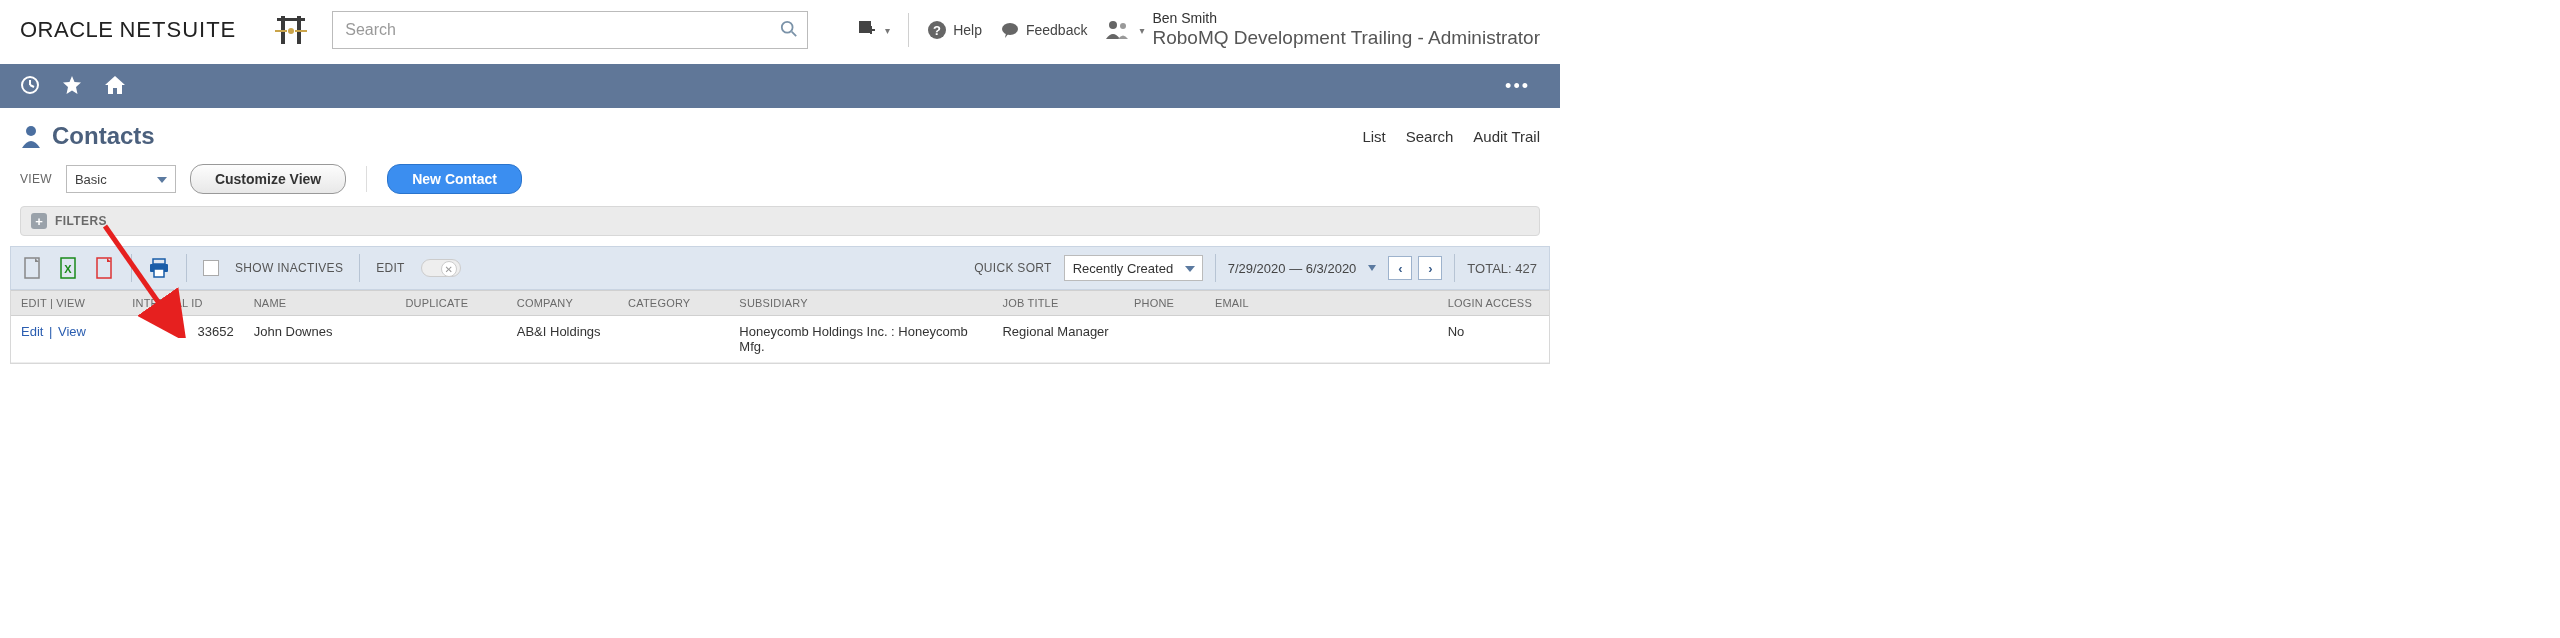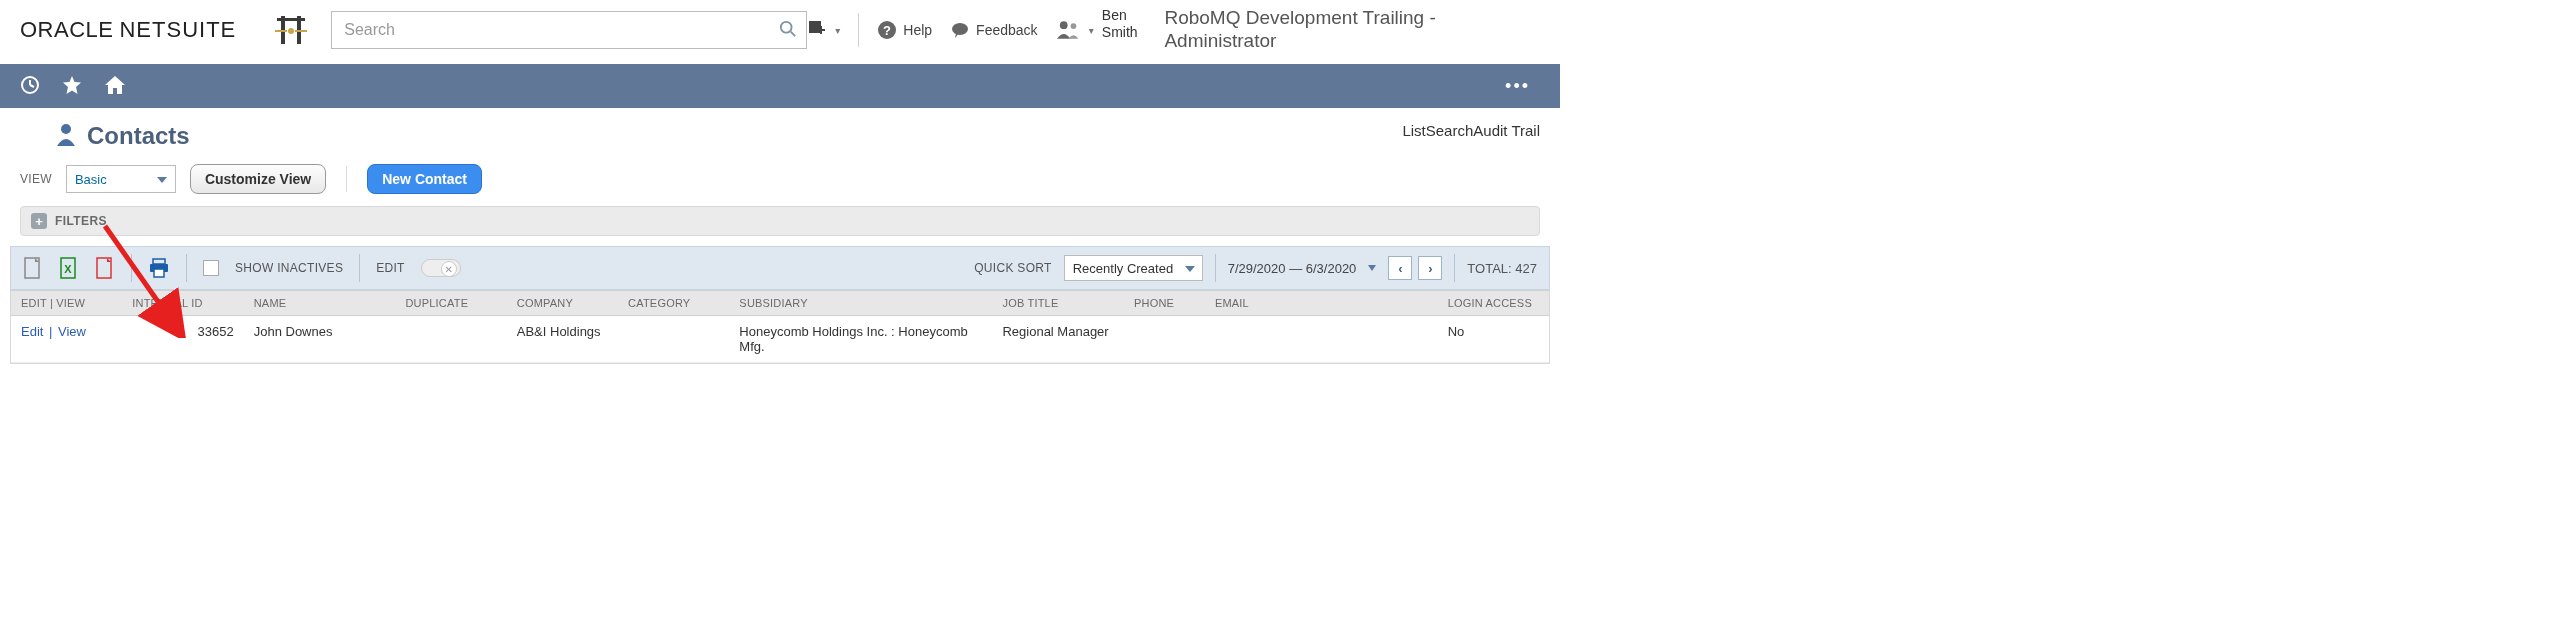--- a/index.html
+++ b/index.html
@@ -12,45 +12,45 @@
   .company-icon { width: 50px; height: 36px; display: flex; align-items: center; justify-content: center; margin-right: 16px; }
   .search-wrap { position: relative; }
   .search-input { width: 476px; height: 38px; border: 1px solid #bbb; padding: 0 40px 0 12px; font-size: 16px; color: #888; }
   .search-input::placeholder { color: #999; }
   .search-icon-right { position: absolute; right: 10px; top: 9px; color: #7a92a8; }
   .topbar-right { margin-left: auto; display: flex; align-items: center; gap: 18px; }
   .vdiv { width: 1px; height: 34px; background: #d0d0d0; }
   .top-icon { color: #555; display: flex; align-items: center; gap: 6px; cursor: pointer; font-size: 14px; }
   .top-icon .lbl { color: #444; }
   .user-block { display: flex; align-items: center; gap: 8px; }
-  .user-text { display: flex; flex-direction: row; line-height: 1.2; }
+  .user-text { display: flex; flex-direction: column; line-height: 1.2; }
   .user-name { font-size: 14px; color: #333; }
   .user-role { font-size: 19px; color: #555; }
 
   
   .navbar { background: #607798; height: 44px; display: flex; align-items: center; padding: 0 20px; color: #fff; }
   .nav-icons { display: flex; gap: 22px; margin-right: 28px; }
   .nav-icons .ic { color: #fff; cursor: pointer; }
   .nav-items { display: flex; align-items: stretch; height: 44px; }
   .nav-item { padding: 0 16px; display: flex; align-items: center; font-size: 15px; font-weight: 700; color: #fff; cursor: pointer; }
   .nav-item.active { background: #2b3b58; }
   .nav-more { margin-left: auto; color: #fff; cursor: pointer; font-size: 18px; letter-spacing: 2px; padding: 0 10px; }
 
   
-  .page-head { display: flex; padding: 14px 20px 10px 20px; margin-left: 35px; }
+  .page-head { display: flex; align-items: center; padding: 14px 20px 10px 20px; }
   .page-title { font-size: 24px; font-weight: 700; color: #4b607d; margin-left: 10px; }
-  .page-head-right { margin-left: auto; display: flex; font-size: 15px; color: #333; }
+  .page-head-right { margin-left: auto; display: flex; gap: 20px; font-size: 15px; color: #333; }
   .page-head-right span { cursor: pointer; }
 
   
   .viewrow { display: flex; align-items: center; padding: 4px 20px 12px 20px; gap: 14px; }
   .view-label { font-size: 12px; color: #666; letter-spacing: 0.3px; }
-  .view-select { width: 110px; height: 28px; border: 1px solid #bbb; background: #fff; padding: 0 24px 0 8px; font-size: 13px; color: #0369a1; position: relative; display: inline-flex; align-items: center; }
+  .view-select { width: 110px; height: 28px; border: 1px solid #bbb; background: #fff; padding: 0 24px 0 8px; font-size: 13px; color: #404040; position: relative; display: inline-flex; align-items: center; }
   .view-select::after { content: ""; position: absolute; right: 8px; top: 11px; border-left: 5px solid transparent; border-right: 5px solid transparent; border-top: 6px solid #5b7aa0; }
-  .btn { height: 30px; padding: 0 14px; border: 1px solid #999; background: linear-gradient(#fdfdfd,#e8e8e8); font-size: 14px; font-weight: 700; color: #333; cursor: pointer; border-radius: 8px; }
+  .btn { height: 30px; padding: 0 24px; border: 1px solid #999; background: linear-gradient(#fdfdfd,#e8e8e8); font-size: 14px; font-weight: 700; color: #333; cursor: pointer; border-radius: 13px; }
   .btn.primary { background: #3b8ef0; border: 1px solid #2a74cc; color: #fff; }
   .vline { width: 1px; height: 26px; background: #ddd; margin: 0 6px; }
 
   
   .filtersbar { margin: 0 20px; background: #ebebeb; border: 1px solid #d8d8d8; border-radius: 4px; height: 30px; display: flex; align-items: center; padding: 0 10px; gap: 8px; }
   .filter-plus { width: 16px; height: 16px; background: #9aa2aa; border-radius: 3px; color: #fff; display: flex; align-items: center; justify-content: center; font-size: 13px; font-weight: 700; }
   .filters-label { font-size: 12px; font-weight: 700; color: #6a6a6a; letter-spacing: 0.4px; }
 
   
   .tbl-toolbar { margin: 10px 10px 0 10px; background: #dfe7f1; border: 1px solid #c9d4e2; height: 44px; display: flex; align-items: center; padding: 0 12px; gap: 16px; }

